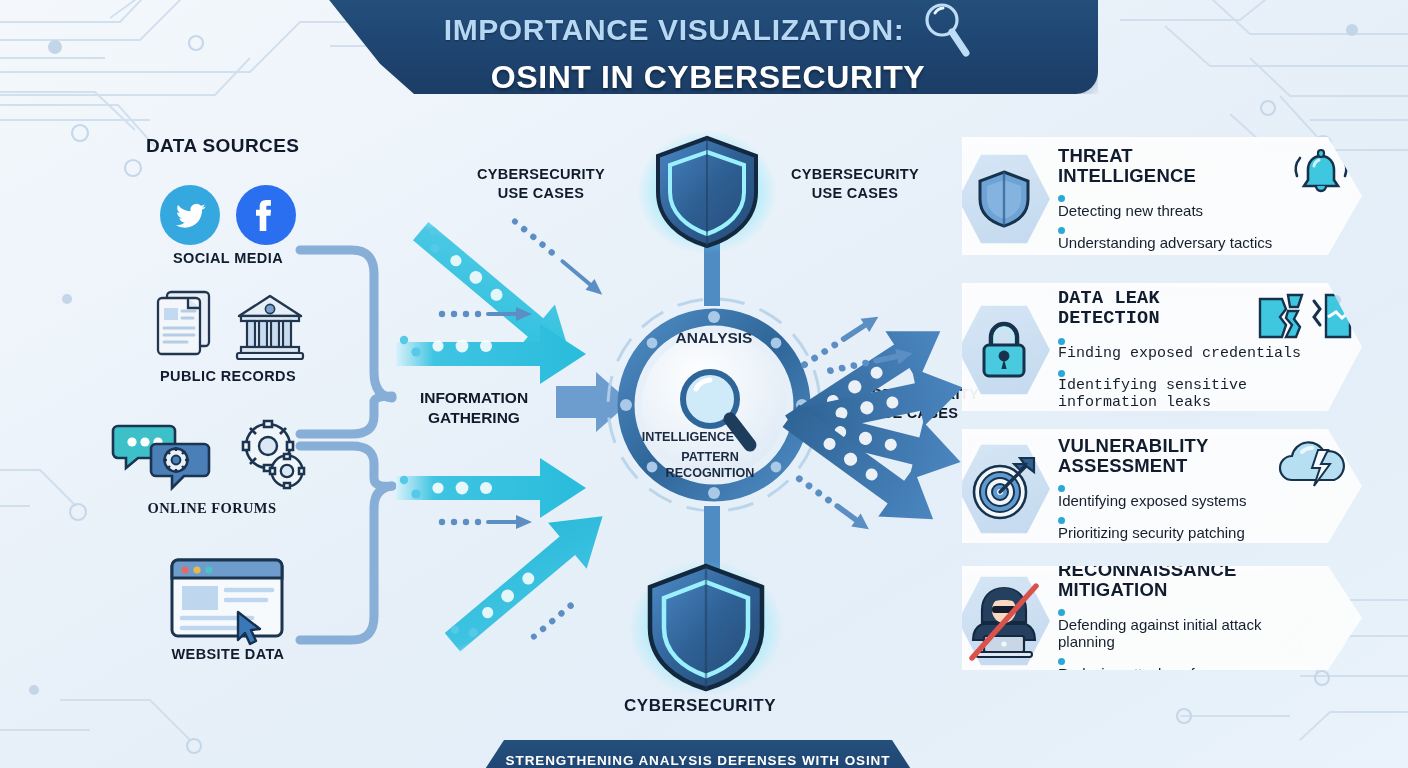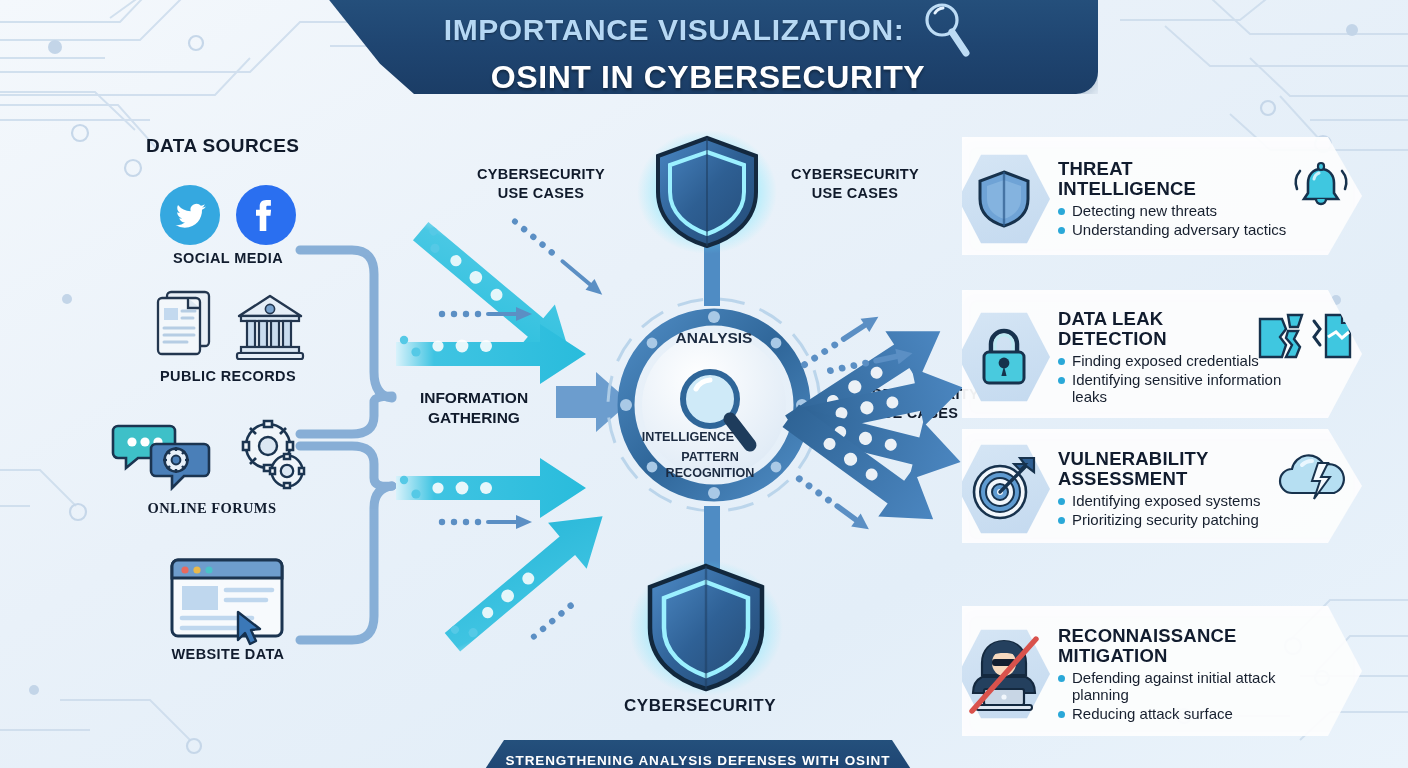--- a/index.html
+++ b/index.html
@@ -57,34 +57,34 @@
   
   #hub { position:absolute; left:604px; top:295px; width:220px; height:220px; }
 
   
   .card { position:absolute; left:962px; width:400px;
      background:rgba(255,255,255,.93);
      filter:drop-shadow(0 3px 7px rgba(40,80,130,.20));
      clip-path: polygon(0 0, calc(100% - 34px) 0, 100% 50%, calc(100% - 34px) 100%, 0 100%);
      display:flex; align-items:center; padding:6px 0 0 0; }
   #card-1 { top:137px; height:118px; }
-  #card-2 { top:290px; height:128px; }
+  #card-2 { top:283px; height:128px;font-family:Liberation Mono, monospace; }
   #card-3 { top:429px; height:114px; }
-  #card-4 { top:566px; height:130px;margin-top:40px; }
+  #card-4 { top:566px; height:104px; }
   .card-hex { position:relative; flex:0 0 92px; height:96px; margin-left:-4px;
      display:flex; align-items:center; justify-content:center; }
   .card-hex .hexbg { position:absolute; inset:0;
      background:linear-gradient(160deg,#d6e6f5,#c3d9ef);
      clip-path: polygon(25% 4%, 75% 4%, 100% 50%, 75% 96%, 25% 96%, 0 50%); }
   .card-body { flex:1 1 auto; padding-left:8px; padding-right:46px; position:relative; }
   .card-title { font-size:18.5px; font-weight:bold; color:#111c2e; line-height:1.08;
      letter-spacing:.2px; max-width:215px; }
   .card-bullets { margin-top:3px; }
-  .bullet { display:flex; gap:7px; font-size:15px; color:#161f2e; line-height:1.14;
-     margin-top:2px; }
+  .bullet { display:flex; font-size:15px; color:#161f2e; line-height:1.14;
+     margin-top:2px;flex-direction:column; }
   .bullet .dot { flex:0 0 auto; width:7px; height:7px; border-radius:50%;
      background:#2aa8d8; margin-top:6px; }
   .card-aux { position:absolute; right:10px; top:2px; }
   #card-4 .card-title { max-width:260px; }
 
   
   #footer {
     position:absolute; left:478px; top:740px; width:440px; height:40px;
     background:linear-gradient(180deg,#24507c,#1d4270);
     clip-path: polygon(26px 0, calc(100% - 26px) 0, 100% 100%, 0 100%);

